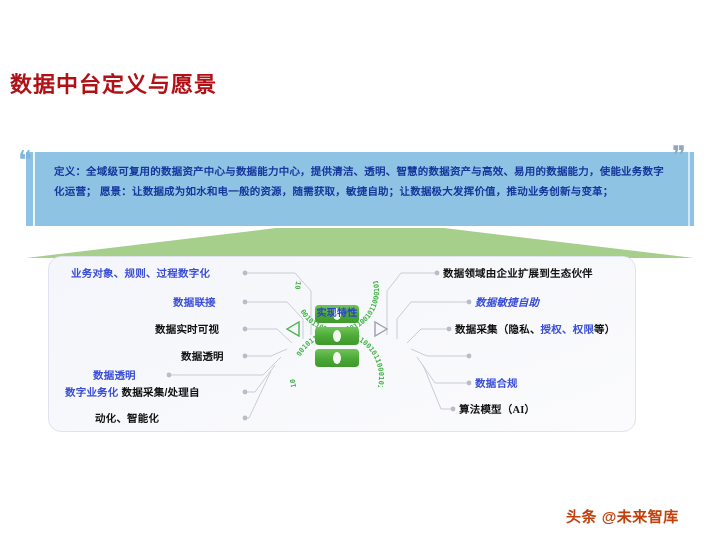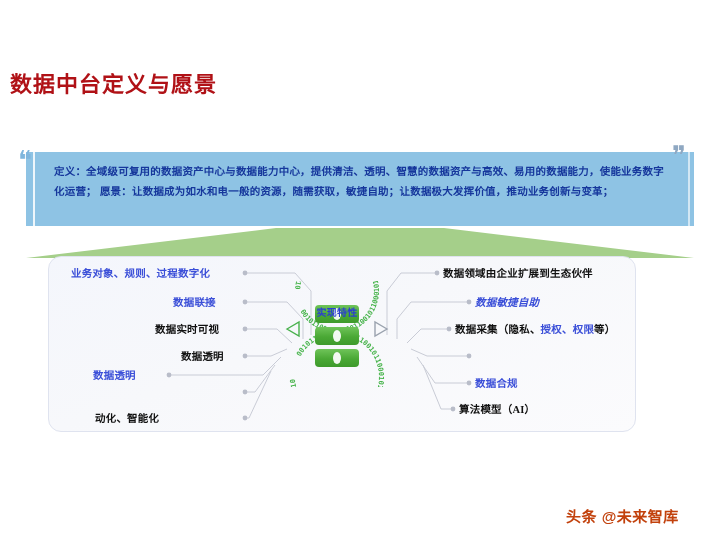--- a/index.html
+++ b/index.html
@@ -228,20 +228,23 @@
   </div>
   <div class="feature-label" style="left:106px;  top:65px;">
     <span>数据实时可视</span>
   </div>
   <div class="feature-label" style="left:132px; top:92px;">
     <span>数据透明</span>
   </div>
   <div class="feature-label" style="left:44px;  top:111px;">
     <span class="blue">数据透明</span>
   </div>
+  <div class="feature-label" style="left:16px;  top:128px;">
+    <span class="blue">数字业务化</span><span>  数据采集/处理自</span>
+  </div>
   <div class="feature-label" style="left:46px;  top:154px;">
     <span>动化、智能化</span>
   </div>
 
   <div class="feature-label right-side" style="left:394px; top:9px;">
     <span>数据领域由企业扩展到生态伙伴</span>
   </div>
   <div class="feature-label right-side" style="left:426px; top:38px;font-style:italic;">
     <span class="blue">数据敏捷自助</span>
   </div>

